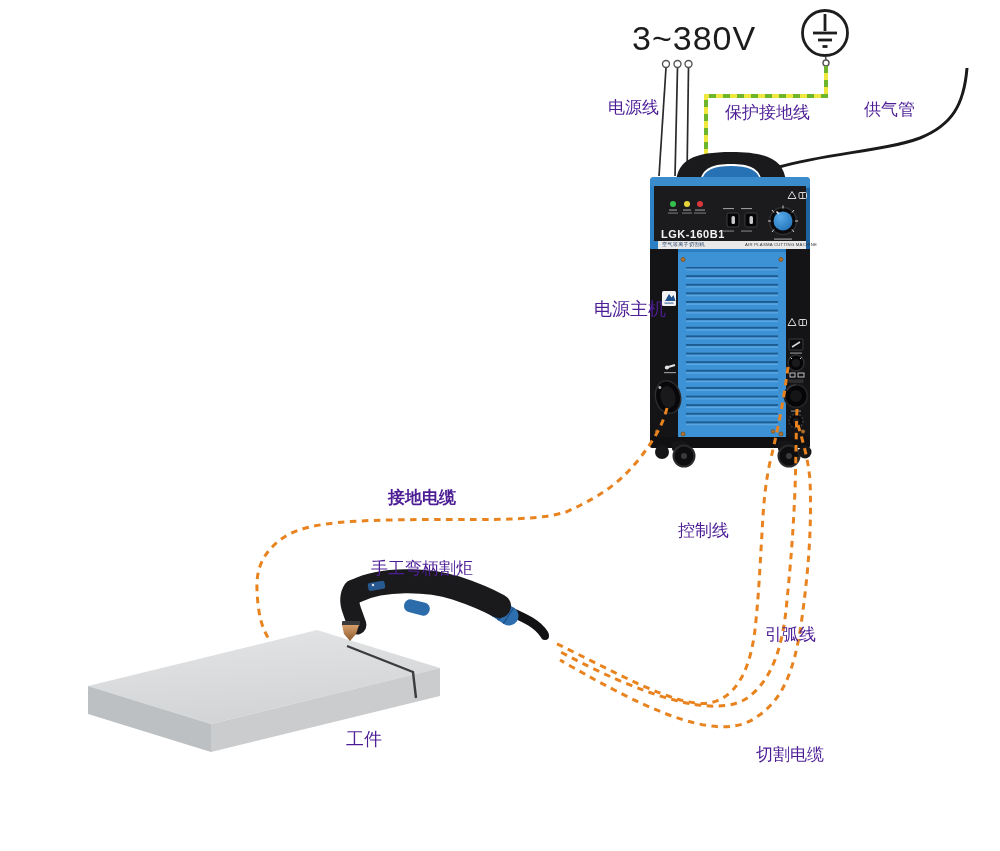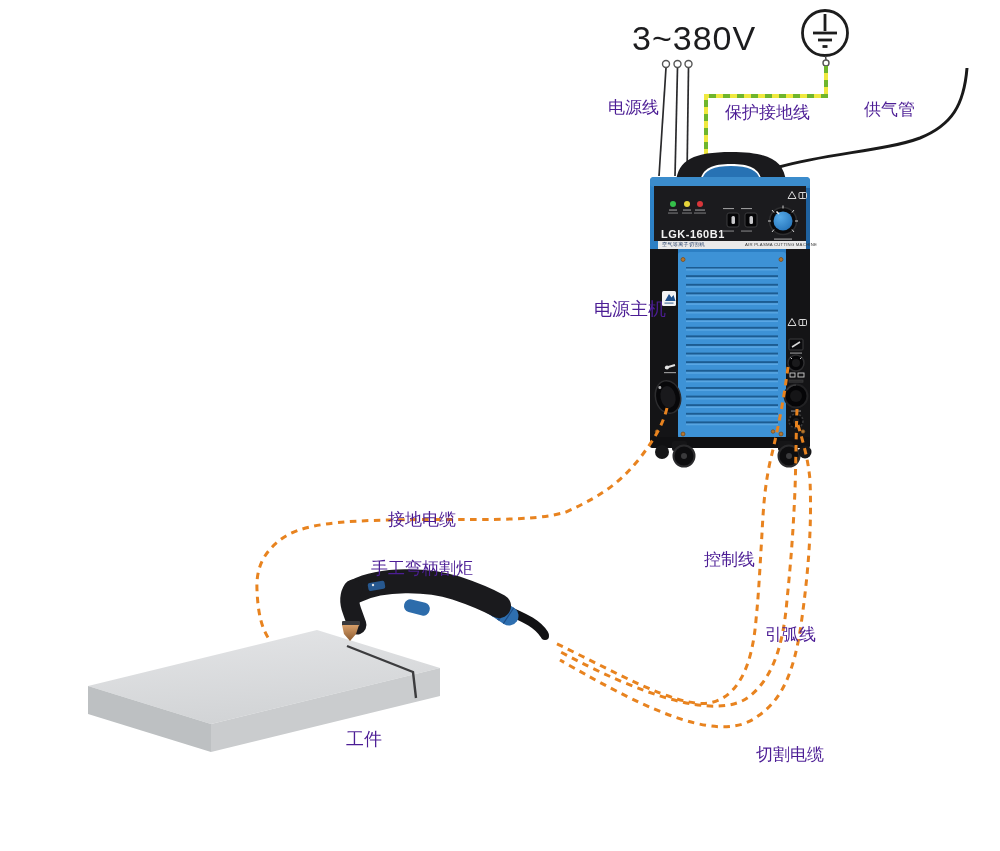--- a/index.html
+++ b/index.html
@@ -238,23 +238,23 @@
     <rect x="342" y="621" width="18" height="5" rx="1" fill="#3a3a3d"></rect>
     <path d="M 342,625 L 359,625 L 356,634 L 350,641 L 344,634 Z" fill="url(#copper)"></path>
   </g>
 </svg>
 
 <div class="lbl lbl-voltage" style="left:632px;top:12px;margin-top:8px;">3~380V</div>
 <div class="lbl" style="left:608px;top:99px;">电源线</div>
 <div class="lbl" style="left:725px;top:104px;">保护接地线</div>
 <div class="lbl" style="left:864px;top:101px;">供气管</div>
 <div class="lbl lbl-main" style="left:572px;top:300px;margin-left:22px;">电源主机</div>
-<div class="lbl" style="left:388px;top:511px;">接地电缆</div>
+<div class="lbl" style="left:388px;top:489px;font-weight:bold;">接地电缆</div>
 <div class="lbl" style="left:371px;top:560px;">手工弯柄割炬</div>
-<div class="lbl" style="left:678px;top:551px;margin-left:26px;">控制线</div>
+<div class="lbl" style="left:678px;top:522px;">控制线</div>
 <div class="lbl" style="left:765px;top:626px;">引弧线</div>
 <div class="lbl" style="left:756px;top:730px;margin-top:16px;">切割电缆</div>
 <div class="lbl lbl-main" style="left:306px;top:730px;margin-left:40px;">工件</div>
 <div class="lbl lbl-model" style="left:661px;top:228px;">LGK-160B1</div>
 <div class="lbl lbl-strip-cn" style="left:662px;top:242px;">空气等离子切割机</div>
 <div class="lbl lbl-strip-en" style="left:745px;top:242.5px;">AIR PLASMA CUTTING MACHINE</div>
 
 </div>
 
 </body></html>

